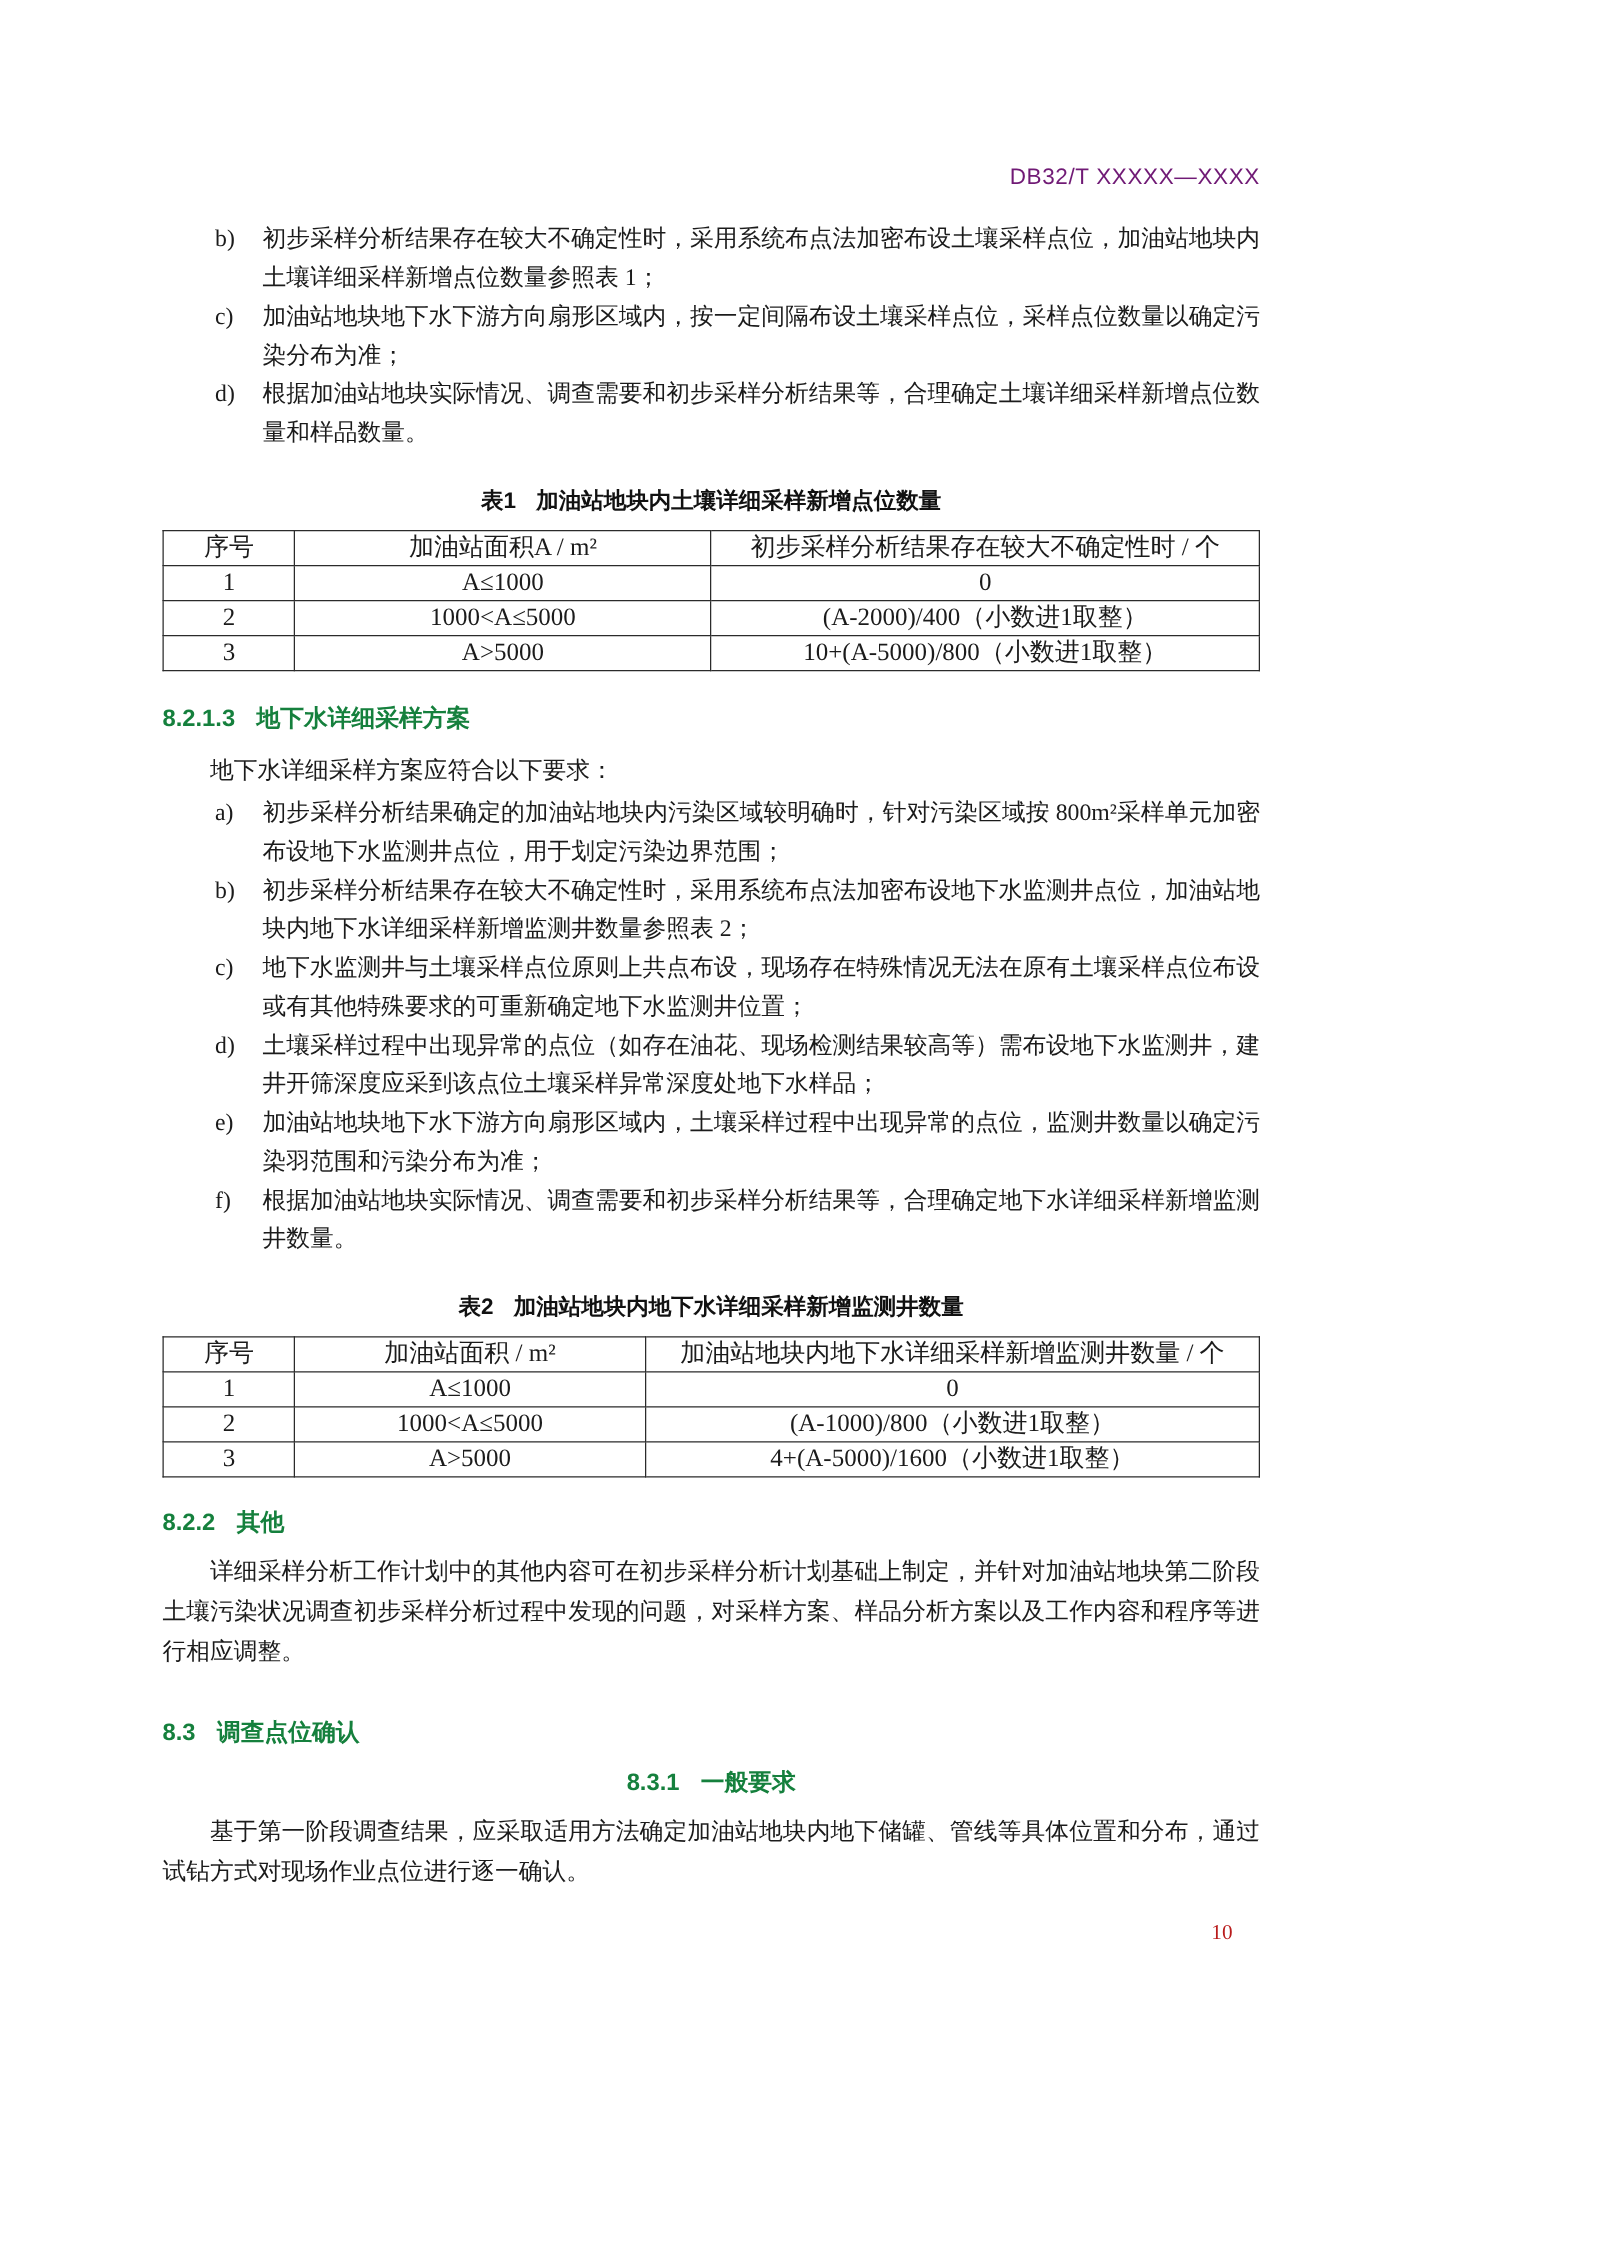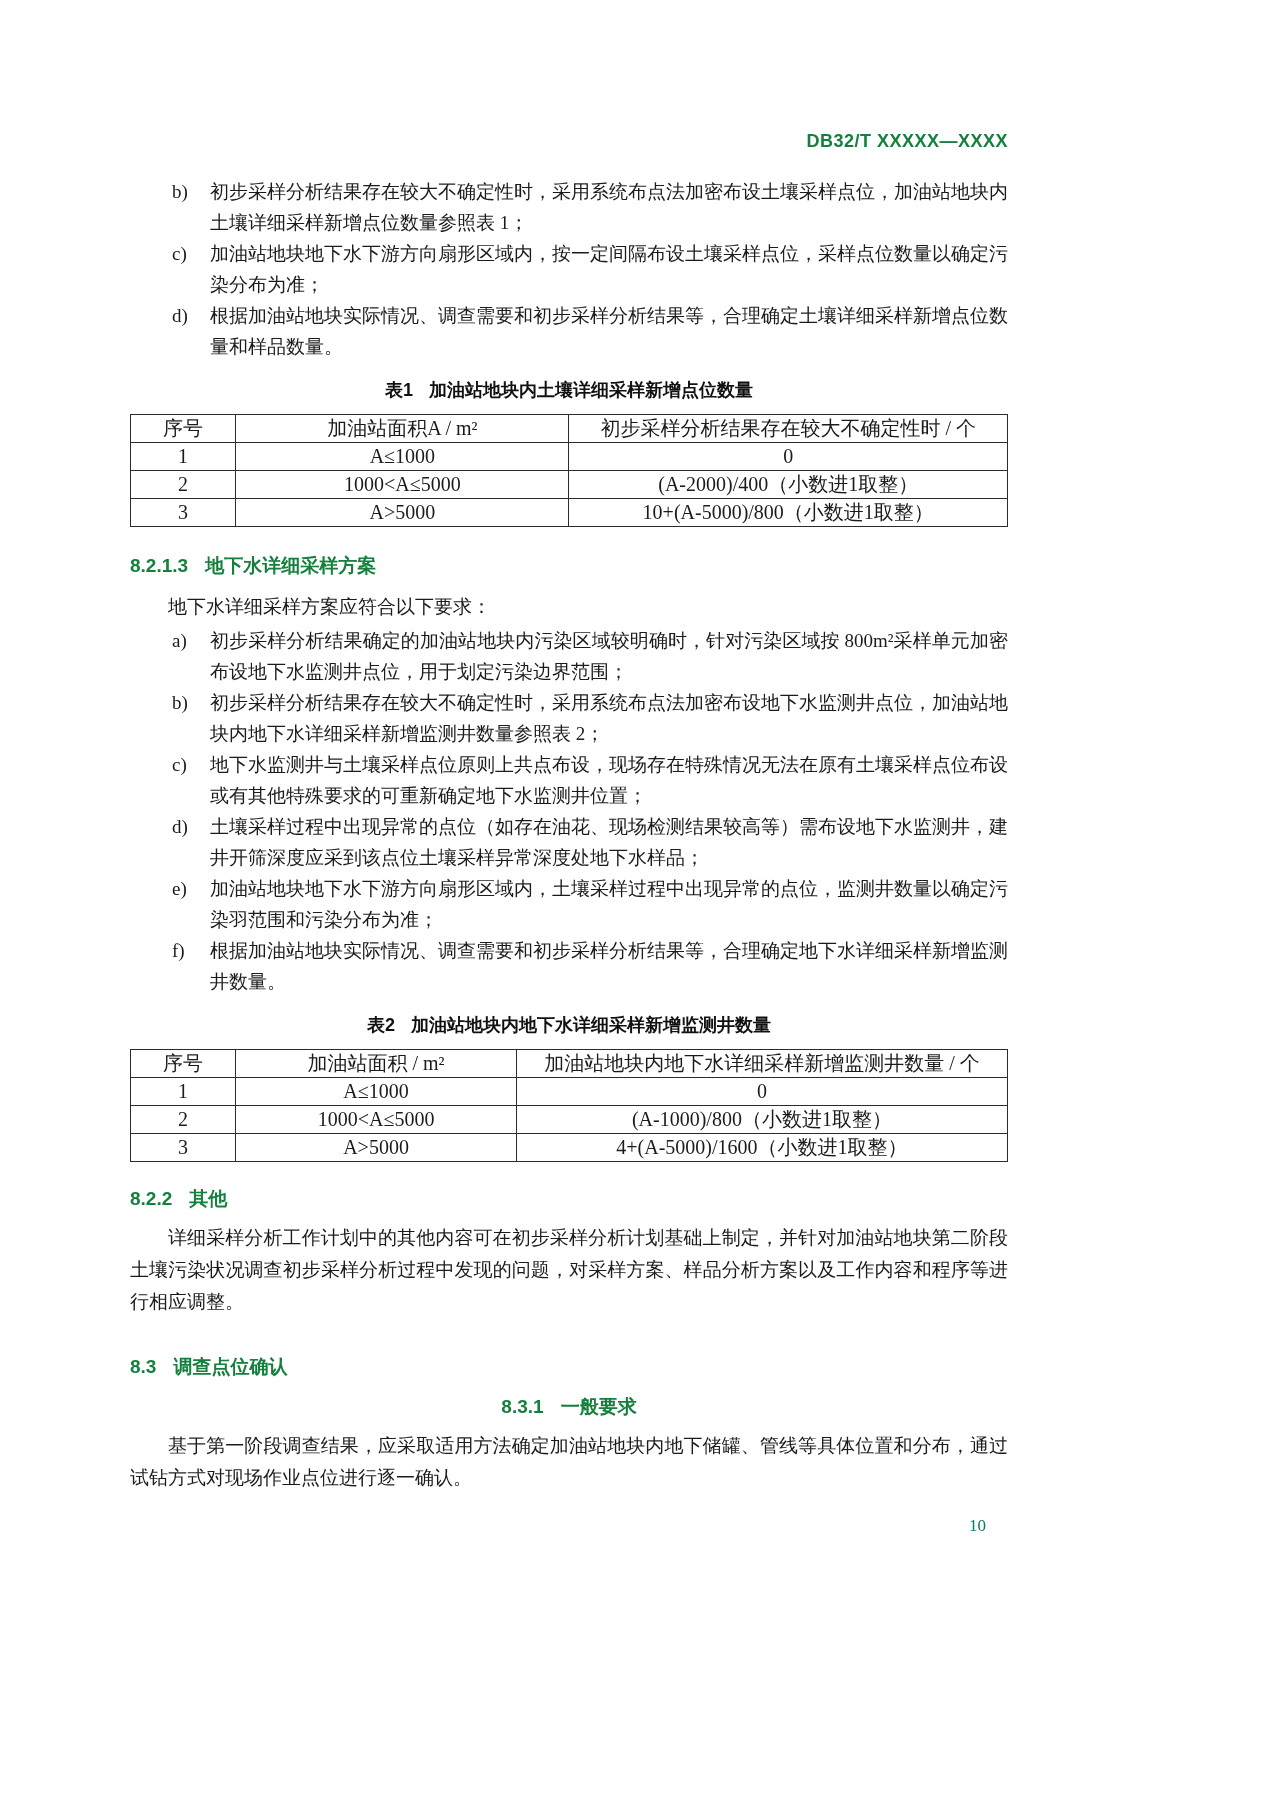--- a/index.html
+++ b/index.html
@@ -14,38 +14,38 @@
   .page {
     width: 1280px;
     height: 1810px;
     padding: 130px 272px 0 130px;
     position: relative;
     background: #ffffff;
   }
   .doc-header {
     text-align: right;
     font-family: "Liberation Sans", "DejaVu Sans", sans-serif;
-    font-weight: bold;
+    font-weight: normal;
     font-size: 18px;
     line-height: 22px;
     letter-spacing: 0.5px;
-    color: #15803d;
+    color: #701a75;
   }
   .alpha-list { list-style: none; margin-top: 24px; }
   .alpha-list.tight { margin-top: 2px; }
   .list-item {
     position: relative;
     padding-left: 80px;
     font-size: 19px;
     line-height: 31px;
     text-align: justify;
   }
   .list-label { position: absolute; left: 42px; top: 0; }
   .table-caption {
-    margin-top: 16px;
+    margin-top: 26px;
     text-align: center;
     font-family: "Liberation Sans", "DejaVu Sans", sans-serif;
     font-weight: bold;
     font-size: 18px;
     line-height: 24px;
     color: #111;
   }
   .caption-label { margin-right: 0.9em; }
   .data-table {
     width: 100%;
@@ -79,21 +79,21 @@
     line-height: 32px;
     text-indent: 2em;
     text-align: justify;
   }
   .intro-para { margin-top: 12px; }
   .doc-footer {
     margin-top: 22px;
     text-align: right;
     padding-right: 22px;
   }
-  .page-number { font-size: 17px; color: #0f766e; }
+  .page-number { font-size: 17px; color: #b91c1c; }
 </style>
 </head>
 <body>
 
 <div class="page">
 
   <div class="doc-header">
     <span>DB32/T XXXXX—XXXX</span>
   </div>
 

